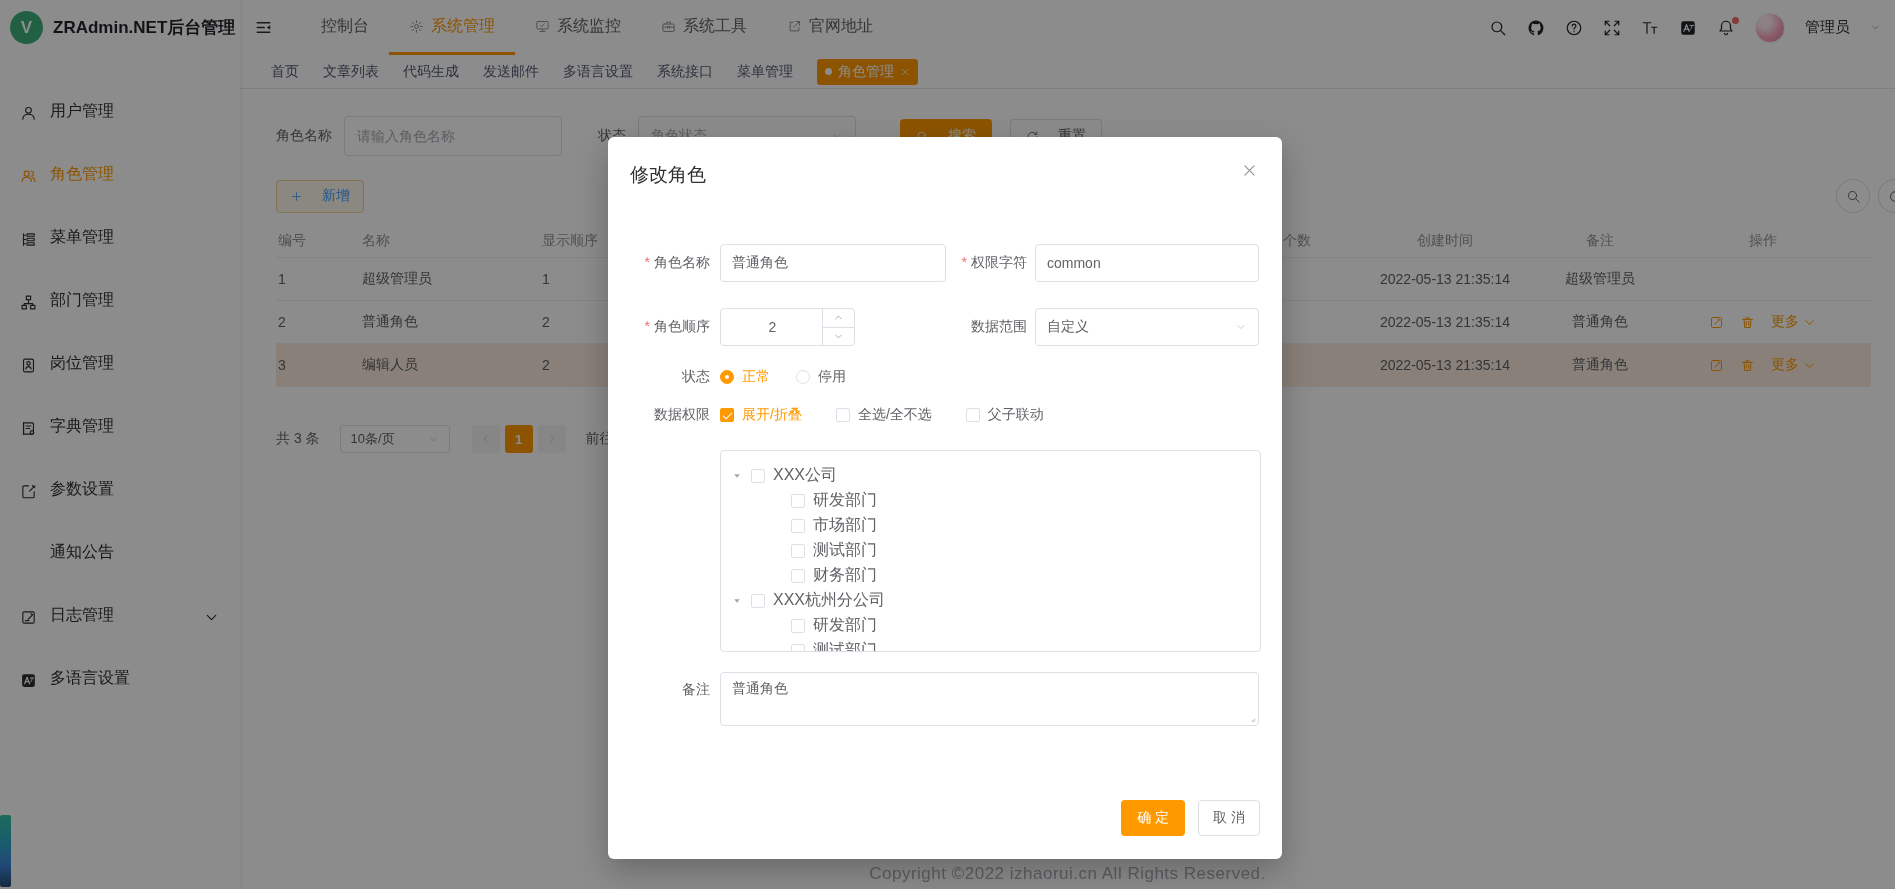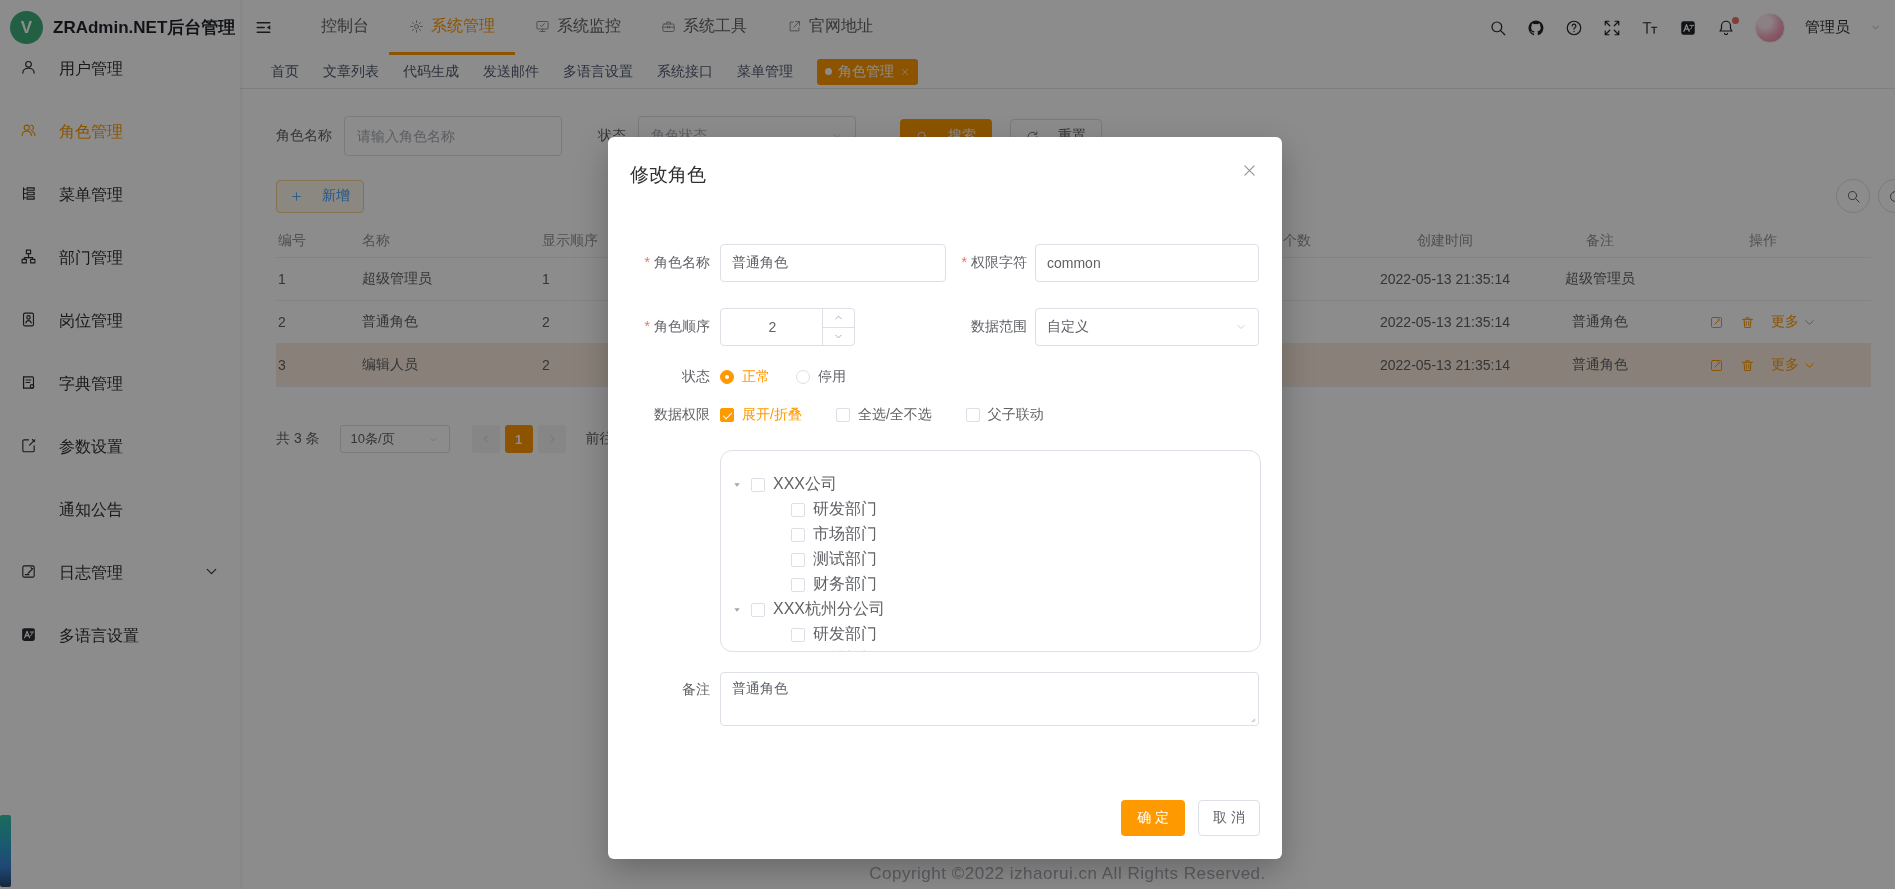--- a/index.html
+++ b/index.html
@@ -6,21 +6,21 @@
 html,body{width:1895px;height:889px;overflow:hidden}
 body{position:relative;background:#fff;font-family:"Liberation Sans","DejaVu Sans",sans-serif;color:#303133;font-size:14px}
 .icn{display:inline-flex}
 .icn svg{display:block;width:16px;height:16px}
 
 .sidebar{position:absolute;left:0;top:0;bottom:0;width:240px;background:#fff;z-index:5;box-shadow:1px 0 4px rgba(0,0,0,.08)}
 .logo{height:55px;display:flex;align-items:center;padding-left:10px;gap:10px}
 .logo-badge{width:33px;height:33px;border-radius:50%;background:#3eaf7c;color:#fff;display:flex;align-items:center;justify-content:center;font-weight:bold;font-size:17px;flex-shrink:0}
 .logo-title{font-size:17px;font-weight:700;color:#1f2329;white-space:nowrap}
 .side-menu{padding-top:4px}
-.side-item{height:63px;display:flex;align-items:flex-start;padding:0 20px;gap:22px;font-size:16px;color:#303133;cursor:pointer}
+.side-item{height:63px;display:flex;align-items:flex-end;padding:0 20px;gap:13px;font-size:16px;color:#303133;cursor:pointer}
 .side-item .icn{color:#2d2f33}
 .side-item .icn svg{width:17px;height:17px}
 .side-item.active,.side-item.active .icn{color:#ff9900}
 .side-arrow{margin-left:auto;color:#909399}
 .side-arrow svg{width:12px;height:12px}
 .corner-widget{position:absolute;left:0;bottom:2px;width:11px;height:72px;border-radius:2px;background:linear-gradient(180deg,#35c3a9 0%,#2ea7c9 40%,#3b82d6 72%,#27496d 100%)}
 
 .topbar{position:absolute;left:240px;right:0;top:0;height:55px;background:#fff;display:flex;align-items:center;z-index:4}
 .collapse-btn{padding:0 14px;color:#303133;cursor:pointer}
 .collapse-btn svg{width:19px;height:19px}
@@ -125,21 +125,21 @@
 .radio.on{border-color:#ff9900;background:#ff9900;position:relative}
 .radio.on::after{content:"";position:absolute;left:4px;top:4px;width:4px;height:4px;border-radius:50%;background:#fff}
 .opt-label{margin-left:8px;color:#606266}
 .on-label{color:#ff9900}
 .check-group{display:flex;align-items:center}
 .check-item{display:flex;align-items:center;cursor:pointer}
 .check-item+.check-item{margin-left:34px}
 .cb{width:14px;height:14px;border-radius:2px;border:1px solid #dcdfe6;background:#fff;display:inline-block;flex-shrink:0;position:relative}
 .cb.on{background:#ff9900;border-color:#ff9900}
 .cb.on::after{content:"";position:absolute;left:4px;top:1px;width:4px;height:8px;border:solid #fff;border-width:0 1.5px 1.5px 0;transform:rotate(45deg)}
-.tree-box{margin-left:112px;width:541px;height:202px;border:1px solid #dcdfe6;border-radius:12px;padding-top:21px;overflow:hidden}
+.tree-box{margin-left:112px;width:541px;height:202px;border:1px solid #dcdfe6;border-radius:4px;padding-top:12px;overflow:hidden}
 .tree-row{height:25px;display:flex;align-items:center;cursor:pointer}
 .lvl1{padding-left:11px}
 .lvl2{padding-left:70px}
 .tree-caret{color:#a0a4ab;margin-right:9px}
 .tree-caret svg{width:10px;height:10px}
 .tree-label{margin-left:8px;font-size:16px;color:#606266}
 .remark-row{display:flex;margin-top:20px}
 .remark-label{align-self:flex-start;padding-top:9px}
 .textarea{width:541px;height:54px;border:1px solid #dcdfe6;border-radius:4px;padding:7px 11px;color:#606266;position:relative;font-size:14px}
 .resize-h{position:absolute;right:2px;bottom:2px;color:#909399}

